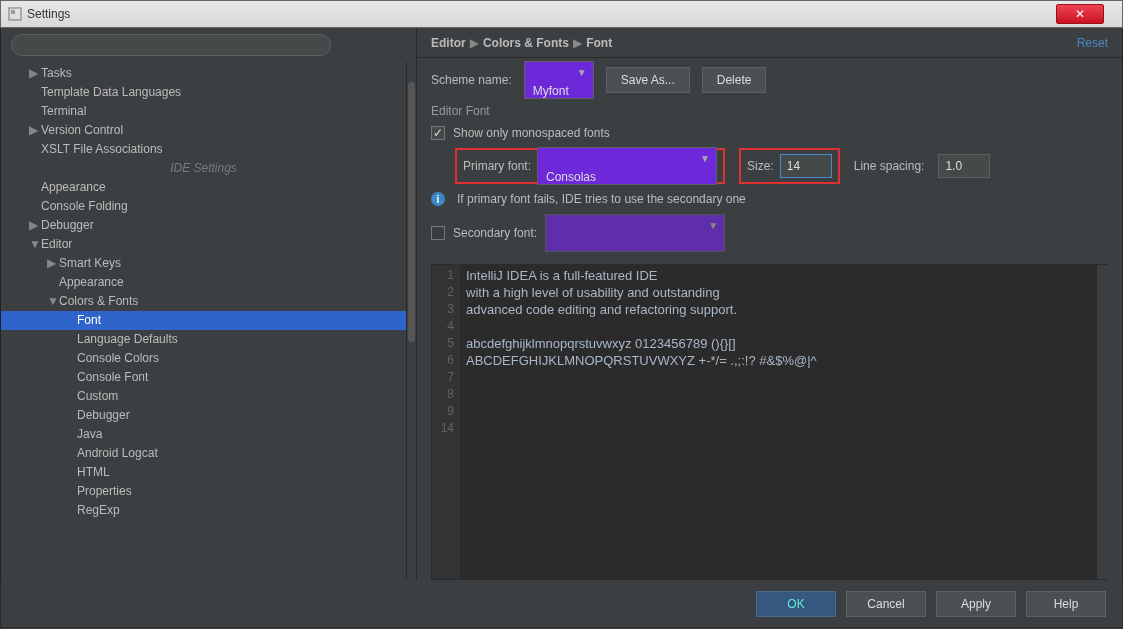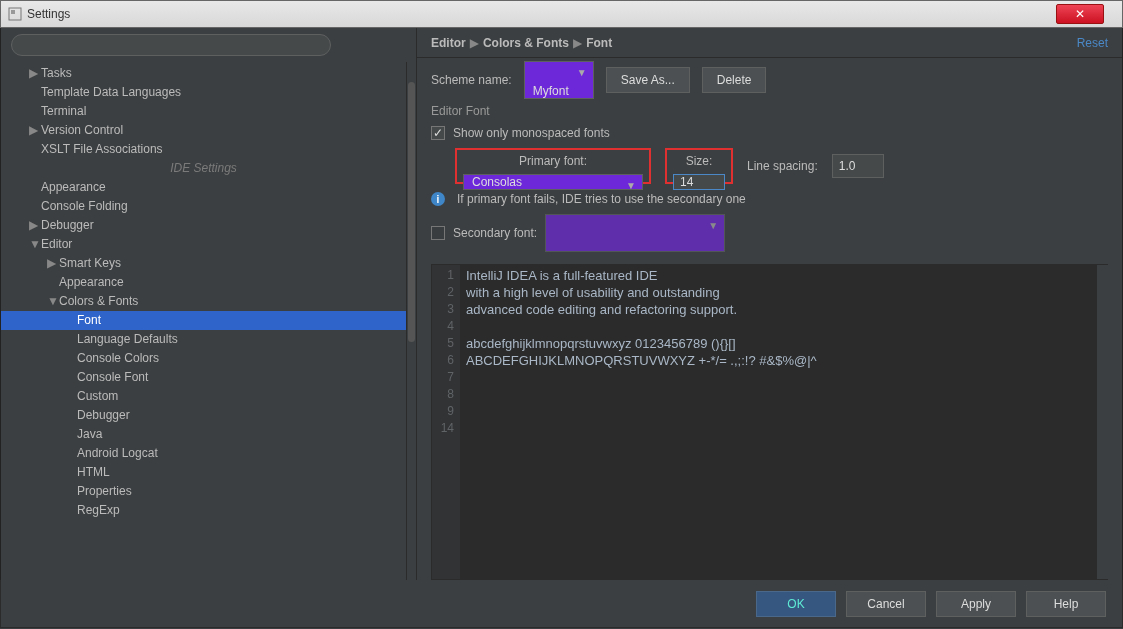--- a/index.html
+++ b/index.html
@@ -29,21 +29,21 @@
   .scheme-row{height:44px;display:flex;align-items:center;gap:12px;padding:0 14px;}
   .label{color:#bbb;text-align:center;}
   .combo{display:inline-flex;align-items:flex-end;background:#6d28d9;border:1px solid #5e6060;height:38px;padding:0 22px 0 8px;position:relative;min-width:70px;color:#ddd;}
   .combo .caret{position:absolute;right:6px;top:5px;color:#aaa;font-size:10px;}
   .btn{background:#4c5052;border:1px solid #5e6060;color:#ddd;height:26px;padding:0 14px;cursor:pointer;}
   .group-label{color:#999;padding:2px 14px 4px;}
   .row{display:flex;align-items:center;padding:4px 14px;gap:8px;}
   .check{width:14px;height:14px;border:1px solid #777;background:#45494a;display:inline-flex;align-items:center;justify-content:center;color:#ddd;font-size:10px;}
   .textfield{background:#45494a;border:1px solid #5e6060;height:24px;color:#ddd;padding:0 6px;width:52px;}
   .textfield.focus{border:1px solid #4a88c7;}
-  .redbox{border:2px solid #e03030;padding:4px 6px;display:inline-flex;align-items:center;gap:6px;height:36px;flex-direction:column;}
+  .redbox{border:2px solid #e03030;padding:4px 6px;display:inline-flex;align-items:center;gap:6px;height:36px;}
   .preview{margin:8px 14px 0 14px;flex:1;display:flex;border:1px solid #2b2b2b;background:#2b2b2b;font-family:Consolas,monospace;color:#a9b7c6;min-height:280px;position:relative;}
   .gutter{width:28px;background:#313335;color:#606366;text-align:right;padding:2px 6px 0 0;line-height:17px;font-family:Consolas,monospace;}
   .code{flex:1;padding:2px 0 0 6px;line-height:17px;white-space:pre;font-size:13px;}
   .footer{height:48px;display:flex;align-items:center;justify-content:flex-end;gap:10px;padding:0 16px;border:1px solid #2b2b2b;border-top:none;background:#3c3f41;}
   .fbtn{background:#4c5052;border:1px solid #5e6060;color:#ddd;height:26px;width:80px;cursor:pointer;}
   .fbtn.primary{background:#365880;border:1px solid #4a688a;color:#5eead4;}
   .info-icon{width:14px;height:14px;border-radius:50%;background:#3e86c7;color:#fff;display:inline-flex;align-items:center;justify-content:center;font-size:10px;font-weight:bold;margin-right:4px;}
   .marker{position:absolute;right:2px;top:4px;width:8px;height:8px;background:#c9a227;}
   .scroll-track{width:12px;background:#3c3f41;position:absolute;right:-1px;top:0;bottom:0;border-left:1px solid #2b2b2b;}
   .tree-scroll{width:10px;background:#3c3f41;border-left:1px solid #2b2b2b;position:relative;}

